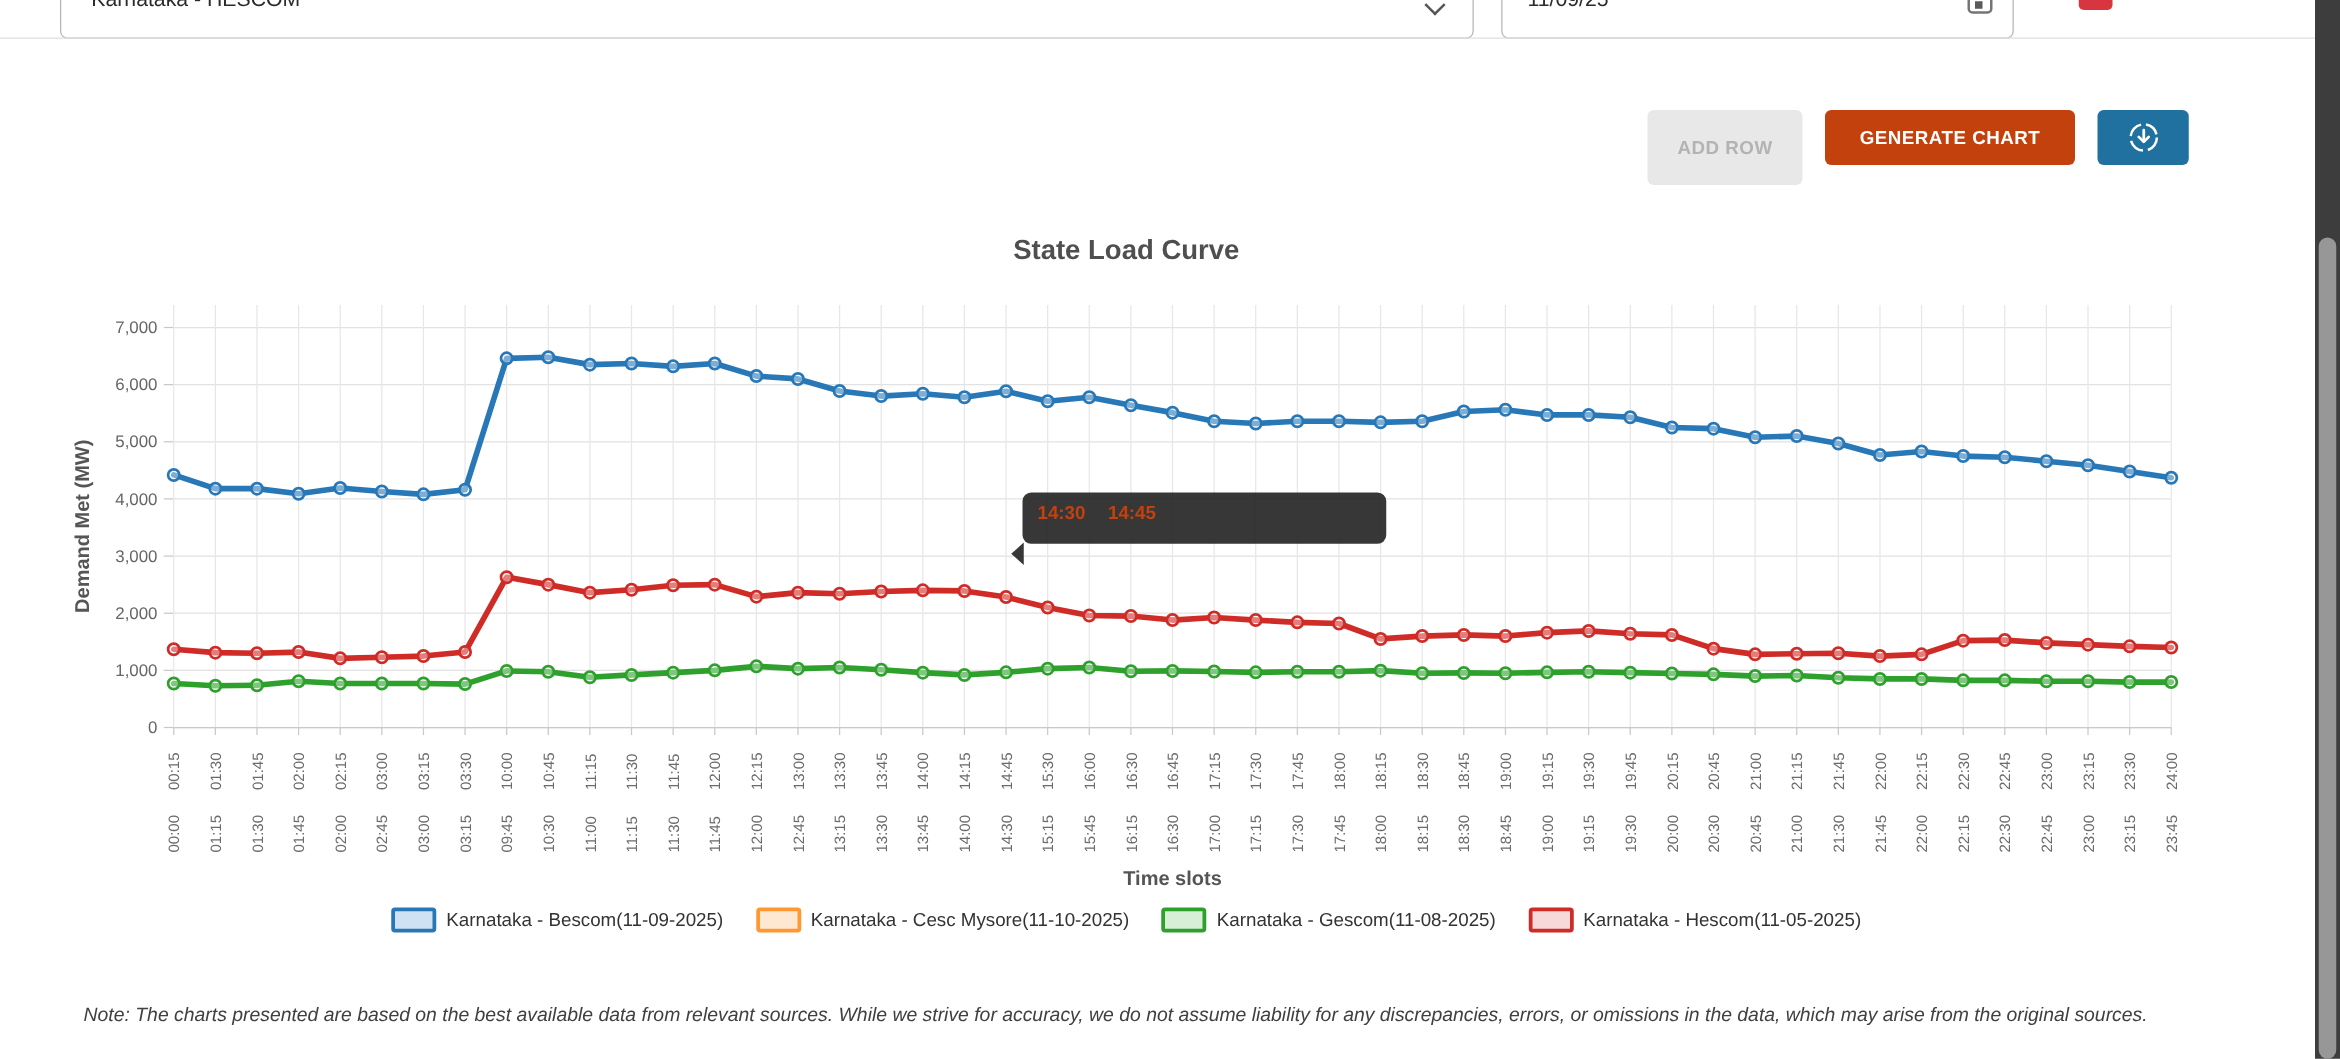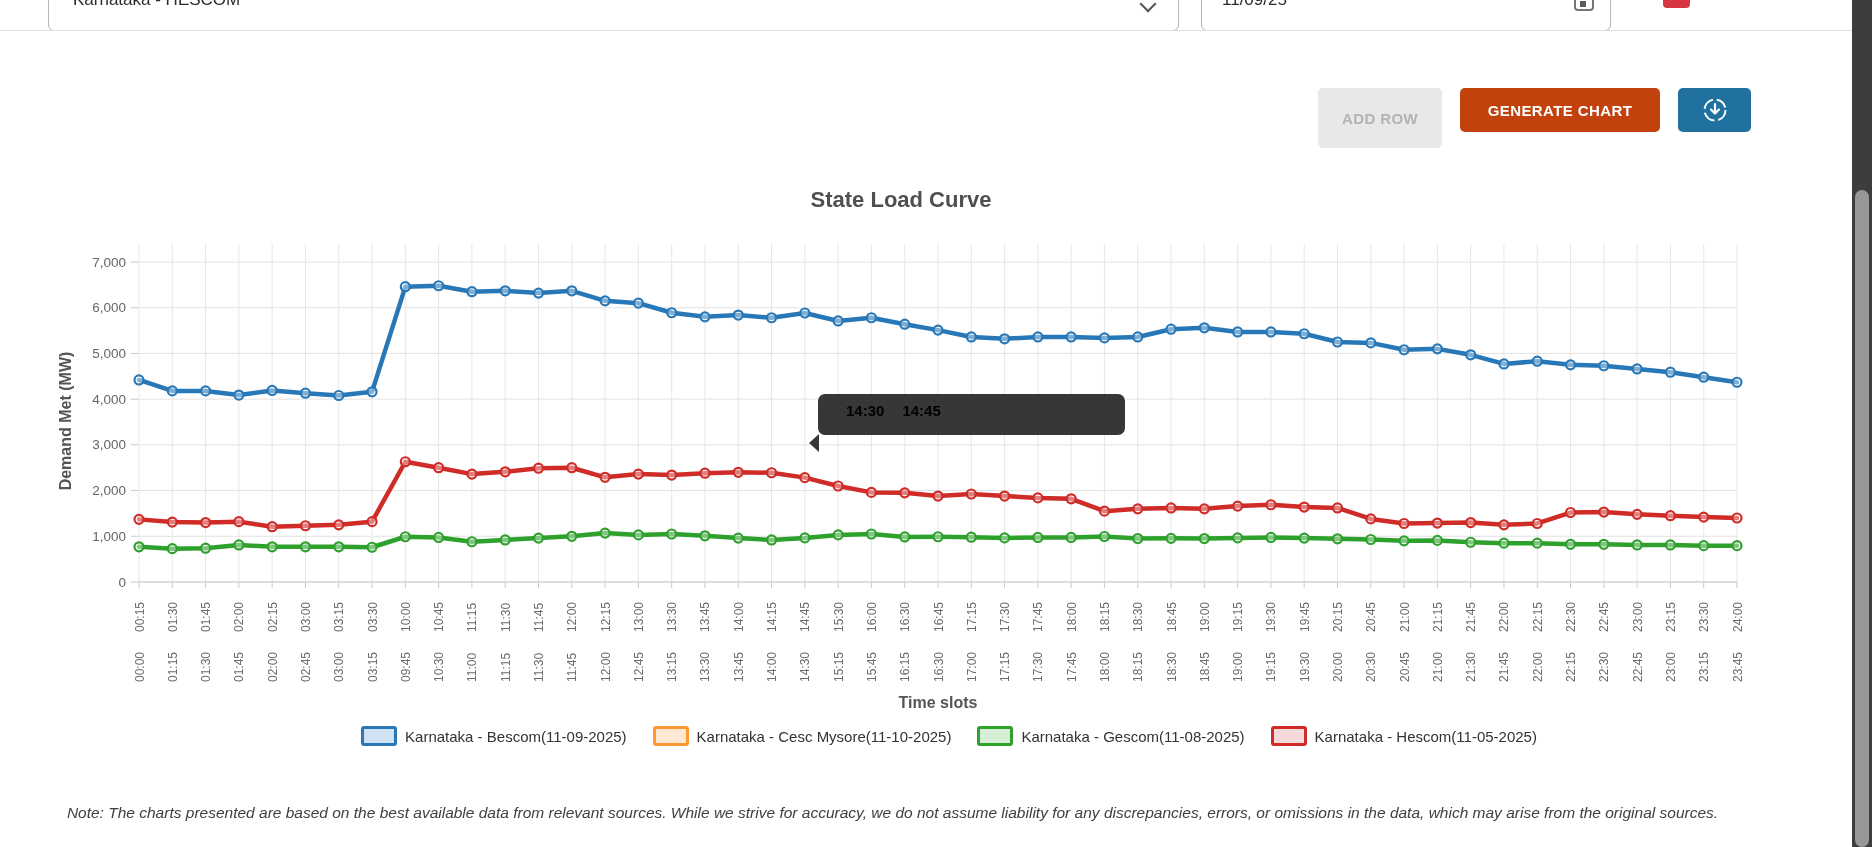--- a/index.html
+++ b/index.html
@@ -51,36 +51,36 @@
   
   .chart-title{
     position:absolute;left:0;top:176px;width:1802px;text-align:center;
     font-size:22px;font-weight:700;color:#4f4f4f;z-index:2;margin-top:11px;
   }
   svg.chart{position:absolute;left:0;top:0;width:1852px;height:760px;z-index:1;pointer-events:none;}
 
   
   .tooltip{
     position:absolute;left:818px;top:394px;width:268px;z-index:6;
-    background:rgba(33,33,33,.9);border-radius:7px;color:#000000;padding:8px 11px 9px 28px;
+    background:rgba(33,33,33,.9);border-radius:7px;color:#c2410c;padding:8px 11px 9px 12px;
   }
   .tooltip .tt-title{font-size:15px;font-weight:700;margin-bottom:7px;}
   .tooltip .tt-title span{margin-right:18px;}
   .t-row{display:flex;align-items:center;gap:5px;font-size:13.5px;line-height:18px;white-space:nowrap;}
   .t-swatch{width:12px;height:12px;border-radius:2px;flex:0 0 auto;border:1px solid;}
   .tt-arrow{
     position:absolute;left:-9px;top:40px;width:0;height:0;
     border-top:9px solid transparent;border-bottom:9px solid transparent;
     border-right:10px solid rgba(33,33,33,.9);
   }
 
   
   .legend{
     position:absolute;left:0;top:726px;width:1802px;display:flex;justify-content:center;
-    align-items:center;gap:26px;z-index:3;padding-left:48px;
+    align-items:center;gap:26px;z-index:3;
   }
   .legend-item{display:flex;align-items:center;cursor:pointer;}
   .l-swatch{width:30px;height:14px;border:3px solid;border-radius:3px;margin-right:8px;}
   .l-label{font-size:15px;color:#333;}
 
   
   .note{
     position:absolute;left:0;top:801px;width:1785px;text-align:center;
     font-style:italic;font-size:15.5px;line-height:23px;color:#404040;z-index:3;
   }

